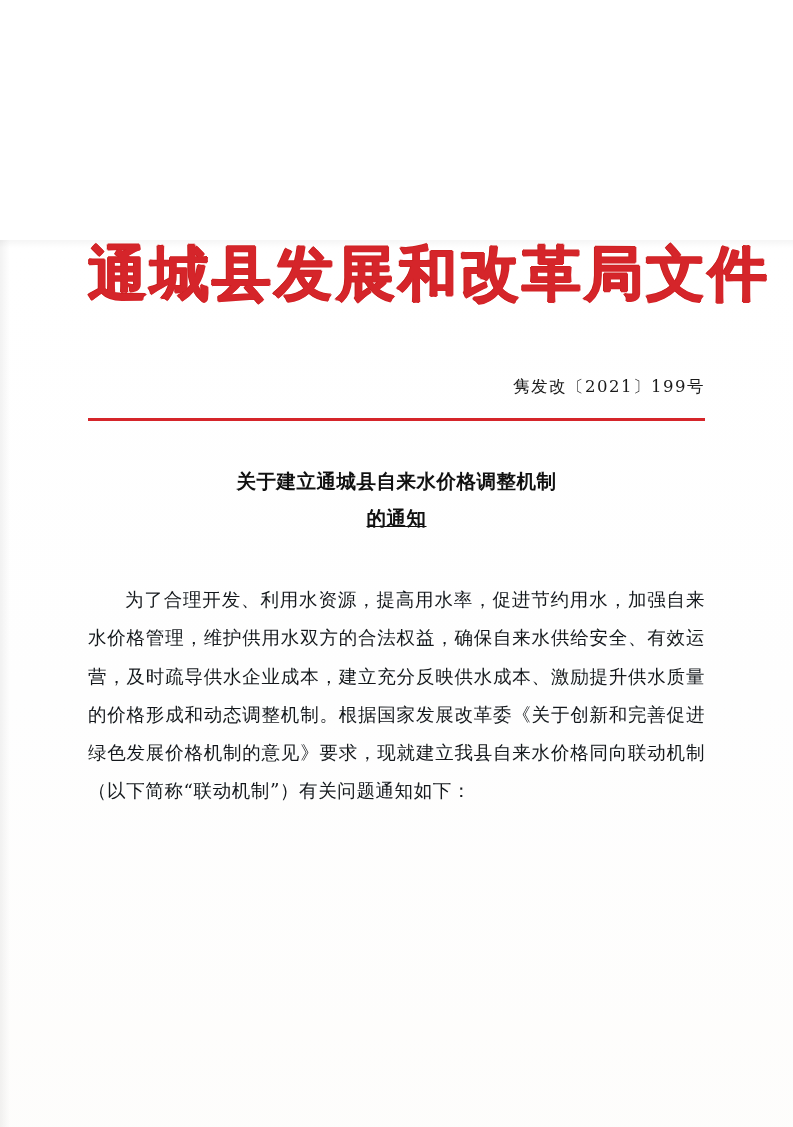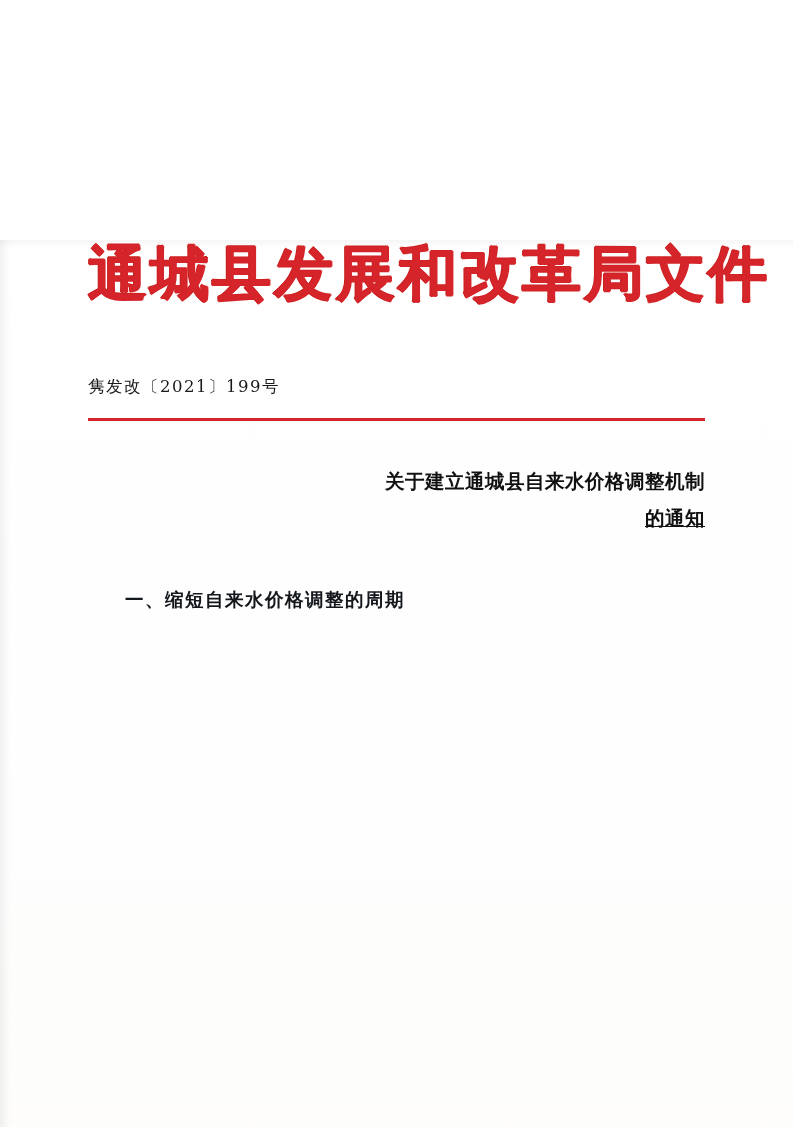--- a/index.html
+++ b/index.html
@@ -45,37 +45,37 @@
     white-space: nowrap;
     text-shadow:
        1px 0 0 #d5252a,
       -1px 0 0 #c8201f,
        0 1px 0 #d5252a,
        0 -1px 0 #cf2222;
   }
 
   .doc-number {
     margin-top: 68px;
-    text-align: left;
+    text-align: right;
     color: #1a1a1a;
     font-size: 16.5px;
     letter-spacing: 1.5px;
     font-family: "DejaVu Serif", serif;
   }
 
   .red-rule {
     margin: 20px 0 0 0;
     height: 3px;
     background: #d5252a;
     width: 100%;
   }
 
   .subject {
     margin-top: 42px;
-    text-align: right;
+    text-align: center;
     font-size: 19.5px;
     font-weight: bold;
     color: #111;
     line-height: 1.9;
     letter-spacing: 0.5px;
   }
   .subject .line2 {
     display: block;
     text-decoration: underline;
   }
@@ -132,17 +132,17 @@
     <div class="doc-number">隽发改〔2021〕199号</div>
 
     <div class="red-rule"></div>
 
     <div class="subject">
       <span class="line1">关于建立通城县自来水价格调整机制</span>
       <span class="line2">的通知</span>
     </div>
 
     <div class="body-text">
-      <p class="section-head">一、缩短自来水价格调整的周期</p>
+      <p class="para">为了合理开发、利用水资源，提高用水率，促进节约用水，加强自来水价格管理，维护供用水双方的合法权益，确保自来水供给安全、有效运营，及时疏导供水企业成本，建立充分反映供水成本、激励提升供水质量的价格形成和动态调整机制。根据国家发展改革委《关于创新和完善促进绿色发展价格机制的意见》要求，现就建立我县自来水价格同向联动机制（以下简称“联动机制”）有关问题通知如下：</p>
     </div>
 
   </div>
 </div>
 
 </body></html>

